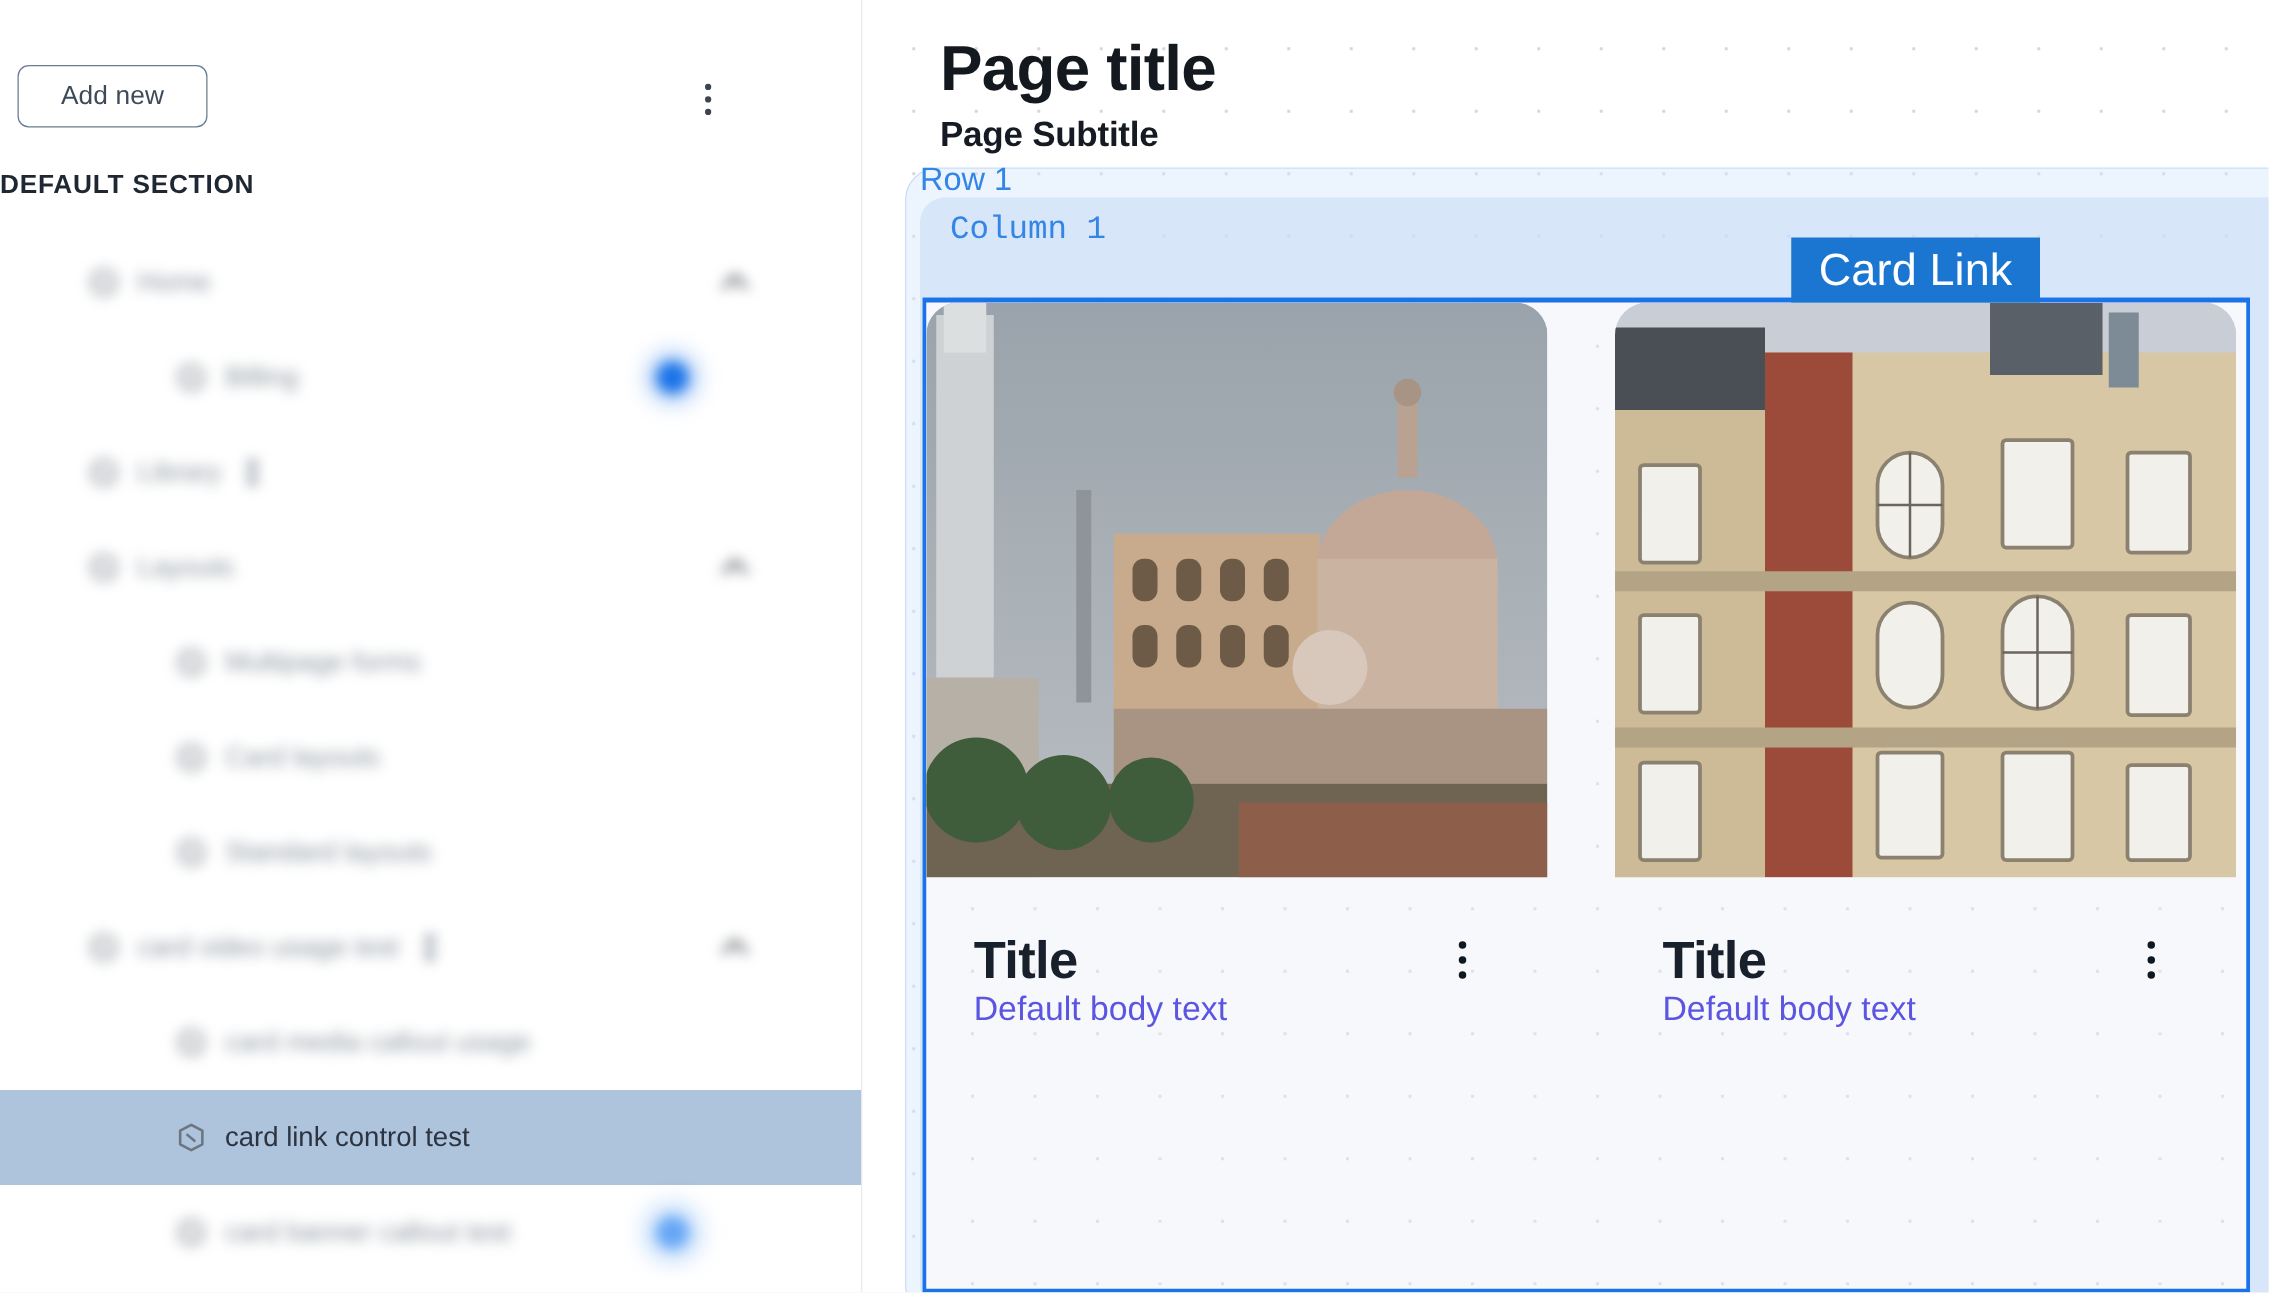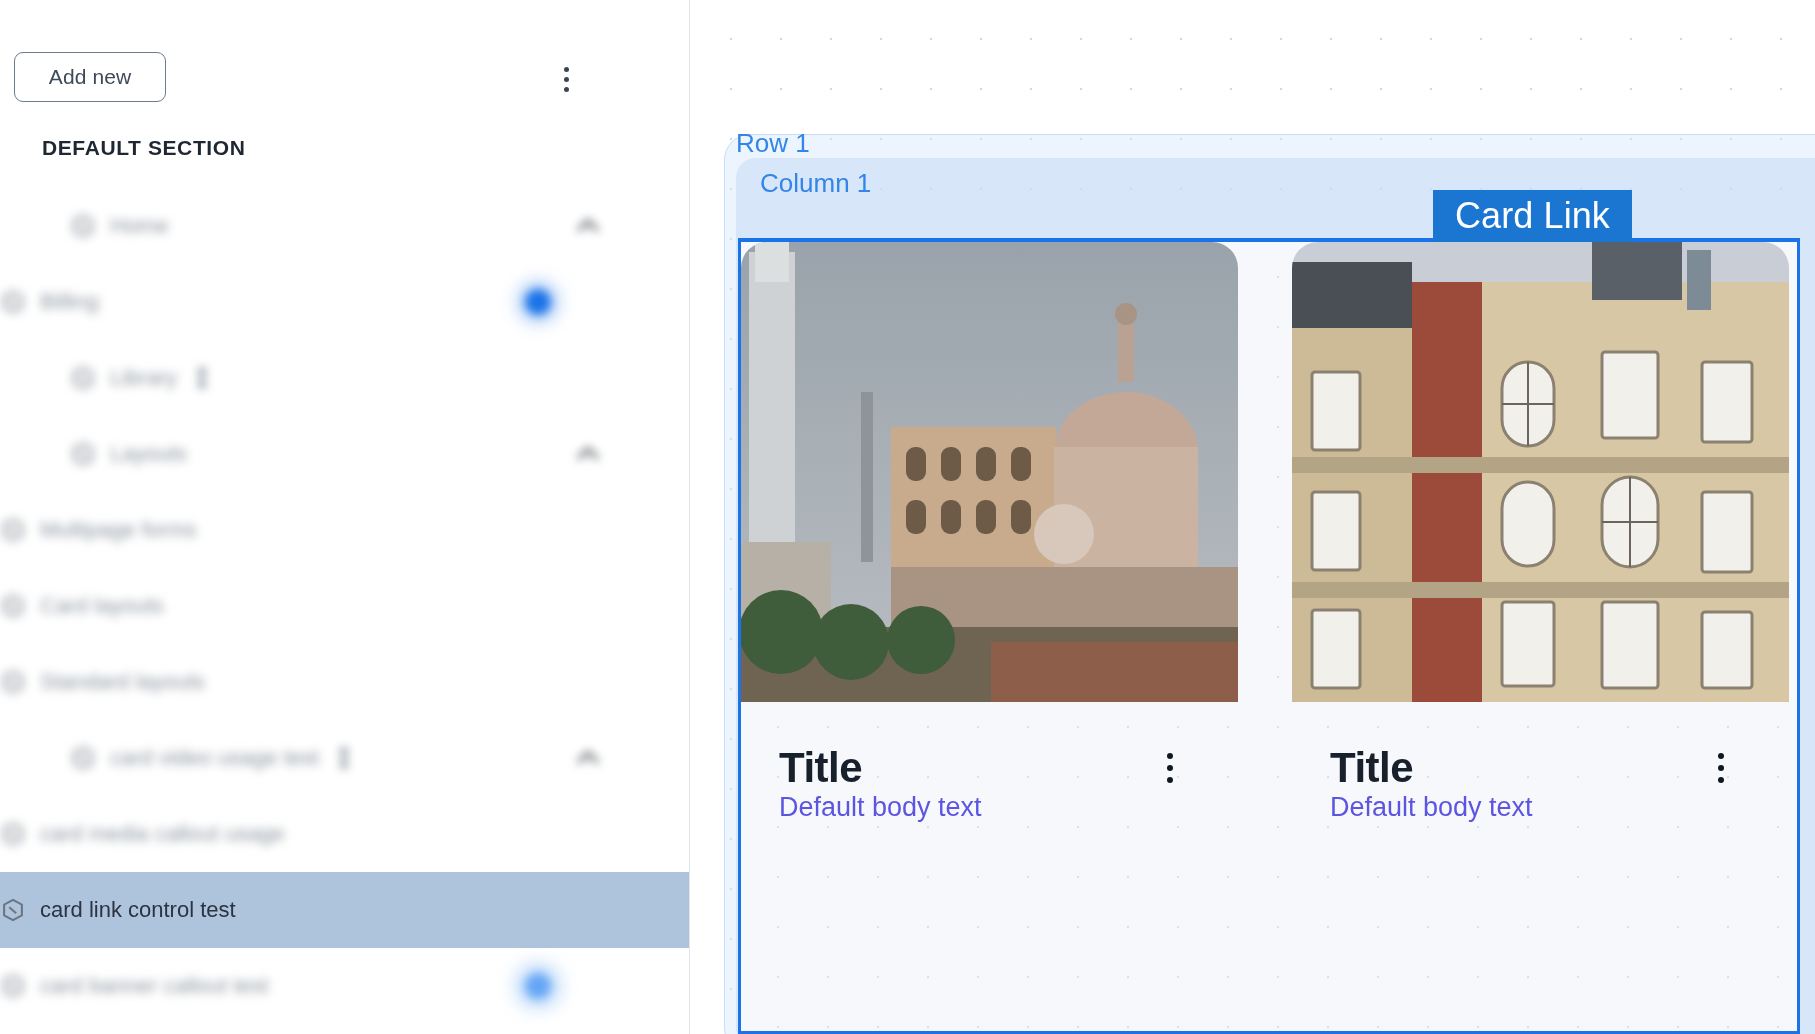--- a/index.html
+++ b/index.html
@@ -40,39 +40,38 @@
   .kebab-top {
     position: absolute;
     right: 110px; top: 62px;
     width: 26px; height: 34px;
     display: flex; flex-direction: column; align-items: center; justify-content: center; gap: 5px;
     cursor: pointer;
   }
   .kebab-top i { width: 5px; height: 5px; border-radius: 50%; background: #3c4450; display:block; }
 
   .section-label {
-    padding-left: 42px;
     font-size: 21px;
     font-weight: 700;
     letter-spacing: .6px;
     color: #1f2733;
     margin-top: 6px;
   }
 
   .tree { position: relative; margin-top: 28px; }
   .tree-row {
     position: relative;
     display: flex; align-items: center;
     height: 76px;
     padding-right: 14px;
     cursor: pointer;
   }
   .tree-row.redacted { filter: blur(5px); }
   .tree-row.depth0 { padding-left: 70px; }
-  .tree-row.depth1 { }
+  .tree-row.depth1 { padding-left: 140px; }
   .tree-row.selected { background: #aec3dc; }
   .node-icon {
     width: 26px; height: 28px; margin-right: 14px; flex: 0 0 26px;
     display: inline-block;
   }
   .node-icon svg { display:block; width: 26px; height: 28px; }
   .node-label {
     font-size: 22px; color: #2b3440;
     white-space: nowrap;
   }
@@ -144,20 +143,21 @@
     left: 46px; top: 158px;
     width: 1130px; height: 890px;
     border-radius: 20px;
     background: rgba(198,219,244,.55);
     z-index: 3;
   }
   .col-tag {
     position: absolute; left: 24px; top: 10px;
     font-size: 26px; color: #3385e8;
     z-index: 4;
+    font-family: Liberation Mono, monospace;
   }
 
   
   .card-frame {
     position: absolute;
     left: 48px; top: 238px;
     width: 1062px; height: 796px;
     border: 3px solid #1a73e8;
     border-top-width: 4px;
     background: #f6f8fb;
@@ -374,20 +374,24 @@
             </svg>
           </span>
           <span class="node-label muted">card banner callout test</span>
           <span class="blue-dot soft"></span>
         </div>
       </nav>
   </aside>
 
   <main class="canvas">
 
+    <header class="page-header">
+      <div class="page-title">Page title</div>
+      <div class="page-subtitle">Page Subtitle</div>
+    </header>
 
     <div class="row-overlay"></div>
     <div class="row-tag" style="left:46px; top:128px;">Row 1</div>
 
     <div class="col-overlay"></div>
     <div class="col-tag" style="left:70px; top:168px;">Column 1</div>
 
     <section class="card-frame">
       <div class="card-grid"></div>
       <div class="cards-row" id="cards">

